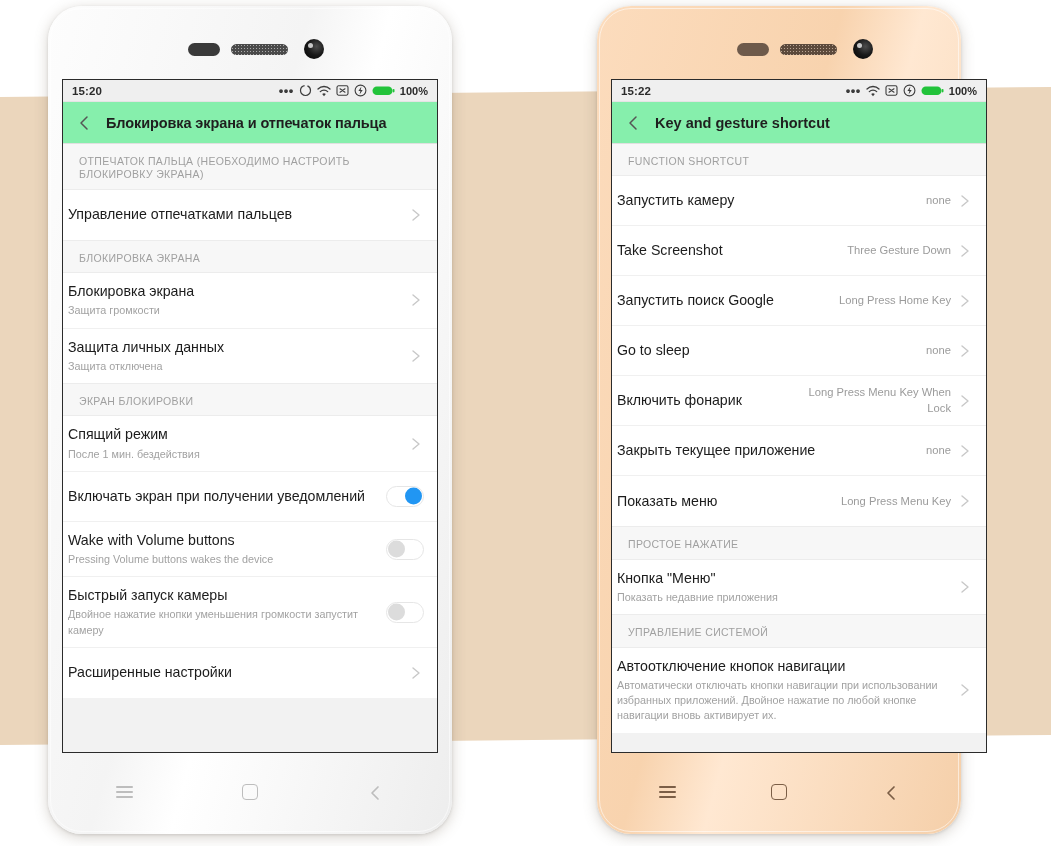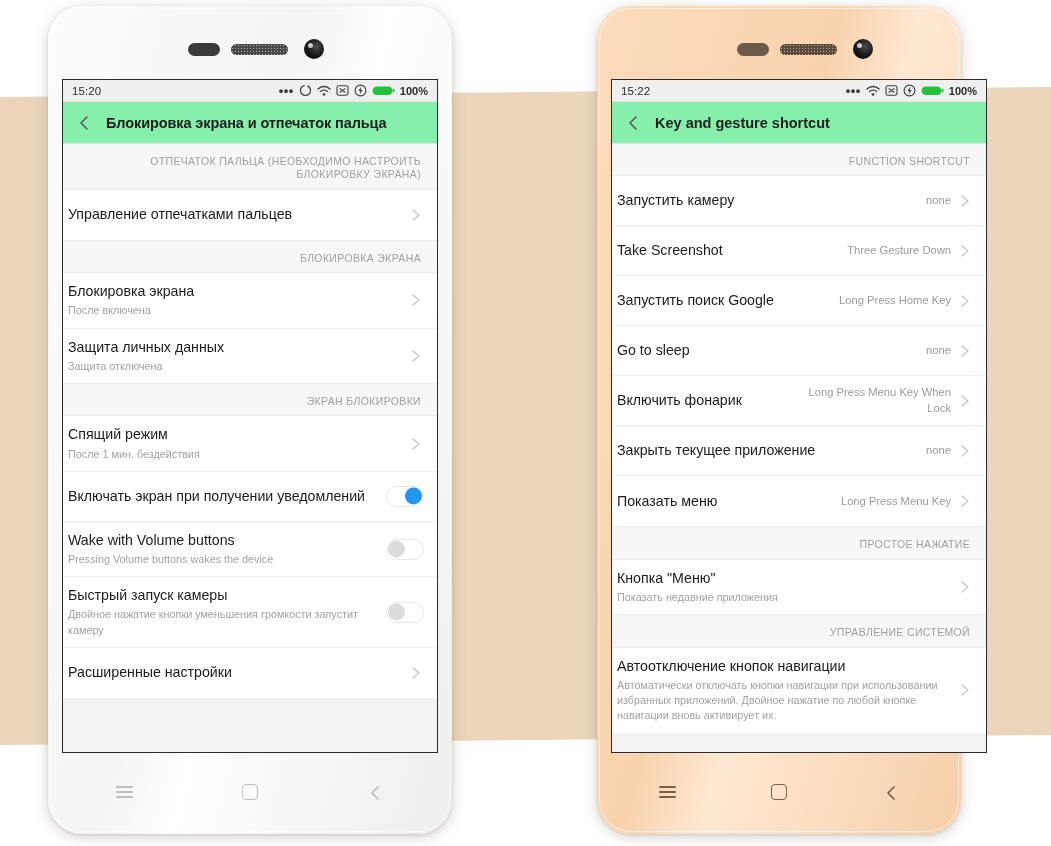--- a/index.html
+++ b/index.html
@@ -56,41 +56,41 @@
     background: #ffffff; overflow: hidden;
     border: 1px solid #2b2b2b;
     box-sizing: border-box;
   }
 
   
   .statusbar {
     height: 22px; background: #efefef; display: flex; align-items: center;
     padding: 0 9px; box-sizing: border-box; border-bottom: 1px solid #e4e4e4;
   }
-  .st-time { font-size: 11.5px; font-weight: normal; color: #2b2b2b; letter-spacing: .1px; }
+  .st-time { font-size: 11.5px; font-weight: bold; color: #2b2b2b; letter-spacing: .1px; }
   .st-right { margin-left: auto; display: flex; align-items: center; gap: 5px; }
   .st-dots { font-size: 13px; color: #3c3c3c; letter-spacing: .5px; line-height: 8px; font-weight: bold;}
   .ic { display:block; }
   .st-batt-text { font-size: 11px; font-weight: bold; color: #2b2b2b; }
 
   
   .appbar {
     height: 42px; background: #86efac; display: flex; align-items: center;
     padding: 0 0 0 12px; box-sizing: border-box; border-bottom: 1px solid #e0e0e0;
   }
   .back-chev { width: 20px; height: 20px; flex: 0 0 auto; }
   .appbar-title { font-size: 14.5px; font-weight: bold; color: #1f1f1f; margin-left: 11px; letter-spacing: -.1px; }
   .appbar-title.en { letter-spacing: 0; }
 
   
   .content { background: #f2f2f2; height: calc(100% - 64px); overflow: hidden; }
   .group-head {
     font-size: 10.5px; color: #a0a0a0; letter-spacing: .35px;
     padding: 11px 16px 7px 16px; line-height: 1.28; background: #f7f7f7;
-    border-top: 1px solid #ececec; border-bottom: 1px solid #ececec; text-align: right;
+    border-top: 1px solid #ececec; border-bottom: 1px solid #ececec;
   }
   .group-head.first { border-top: none; }
   .list { background: #ffffff; }
   .row {
     display: flex; align-items: center; padding: 0 13px 0 5px;
     border-bottom: 1px solid #f0f0f0; min-height: 50px; box-sizing: border-box; position: relative;
   }
   .row:last-child { border-bottom: none; }
   .row-main { flex: 1 1 auto; padding: 9px 0; min-width: 0; }
   .row-title { font-size: 14.2px; color: #1c1c1c; line-height: 1.34; }
@@ -179,21 +179,21 @@
               <svg width="16" height="16" viewBox="0 0 16 16" class="ic chev">
                 <path d="M 5 3 L 11 8 L 5 13" stroke="#c8c8c8" fill="none" stroke-width="1.4" stroke-linecap="round" stroke-linejoin="round"></path>
               </svg>
             </div>
           </div>
           <div class="group-head">БЛОКИРОВКА ЭКРАНА</div>
           <div class="list">
             <div class="row">
               <div class="row-main">
                 <div class="row-title">Блокировка экрана</div>
-                <div class="row-sub">После включена</div>
+                <div class="row-sub">Защита громкости</div>
               </div>
               <svg width="16" height="16" viewBox="0 0 16 16" class="ic chev">
                 <path d="M 5 3 L 11 8 L 5 13" stroke="#c8c8c8" fill="none" stroke-width="1.4" stroke-linecap="round" stroke-linejoin="round"></path>
               </svg>
             </div>
             <div class="row">
               <div class="row-main">
                 <div class="row-title">Защита личных данных</div>
                 <div class="row-sub">Защита отключена</div>
               </div>

